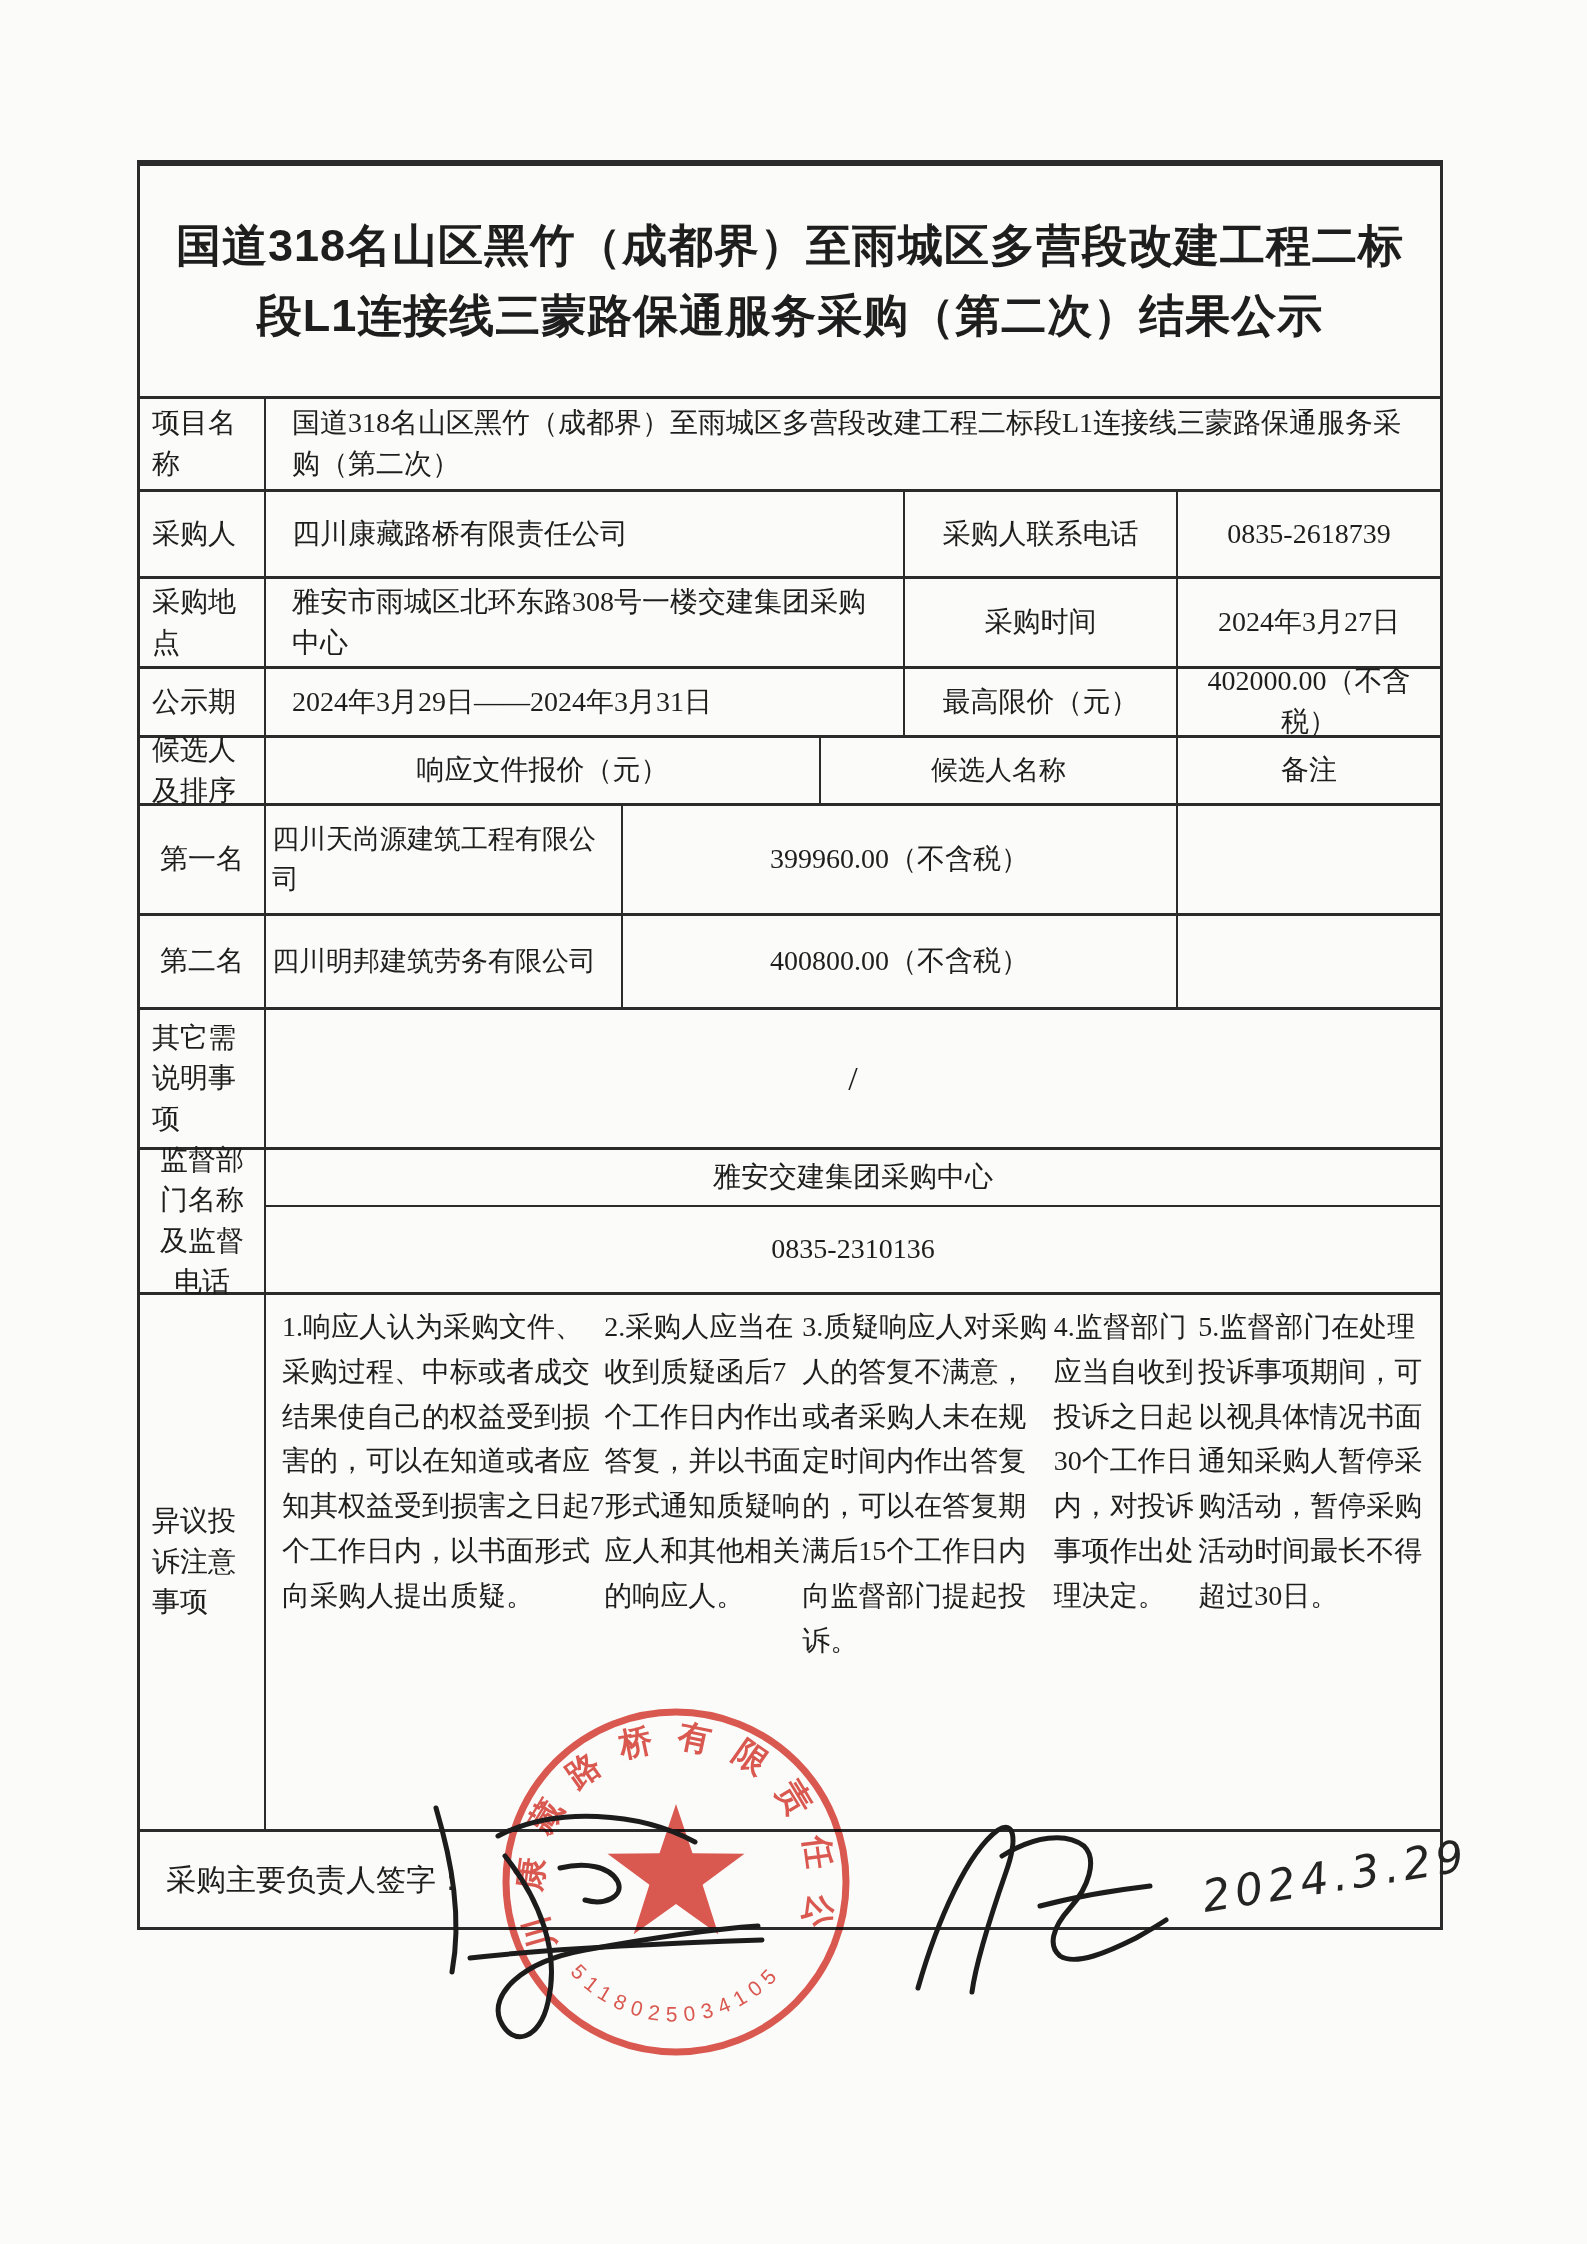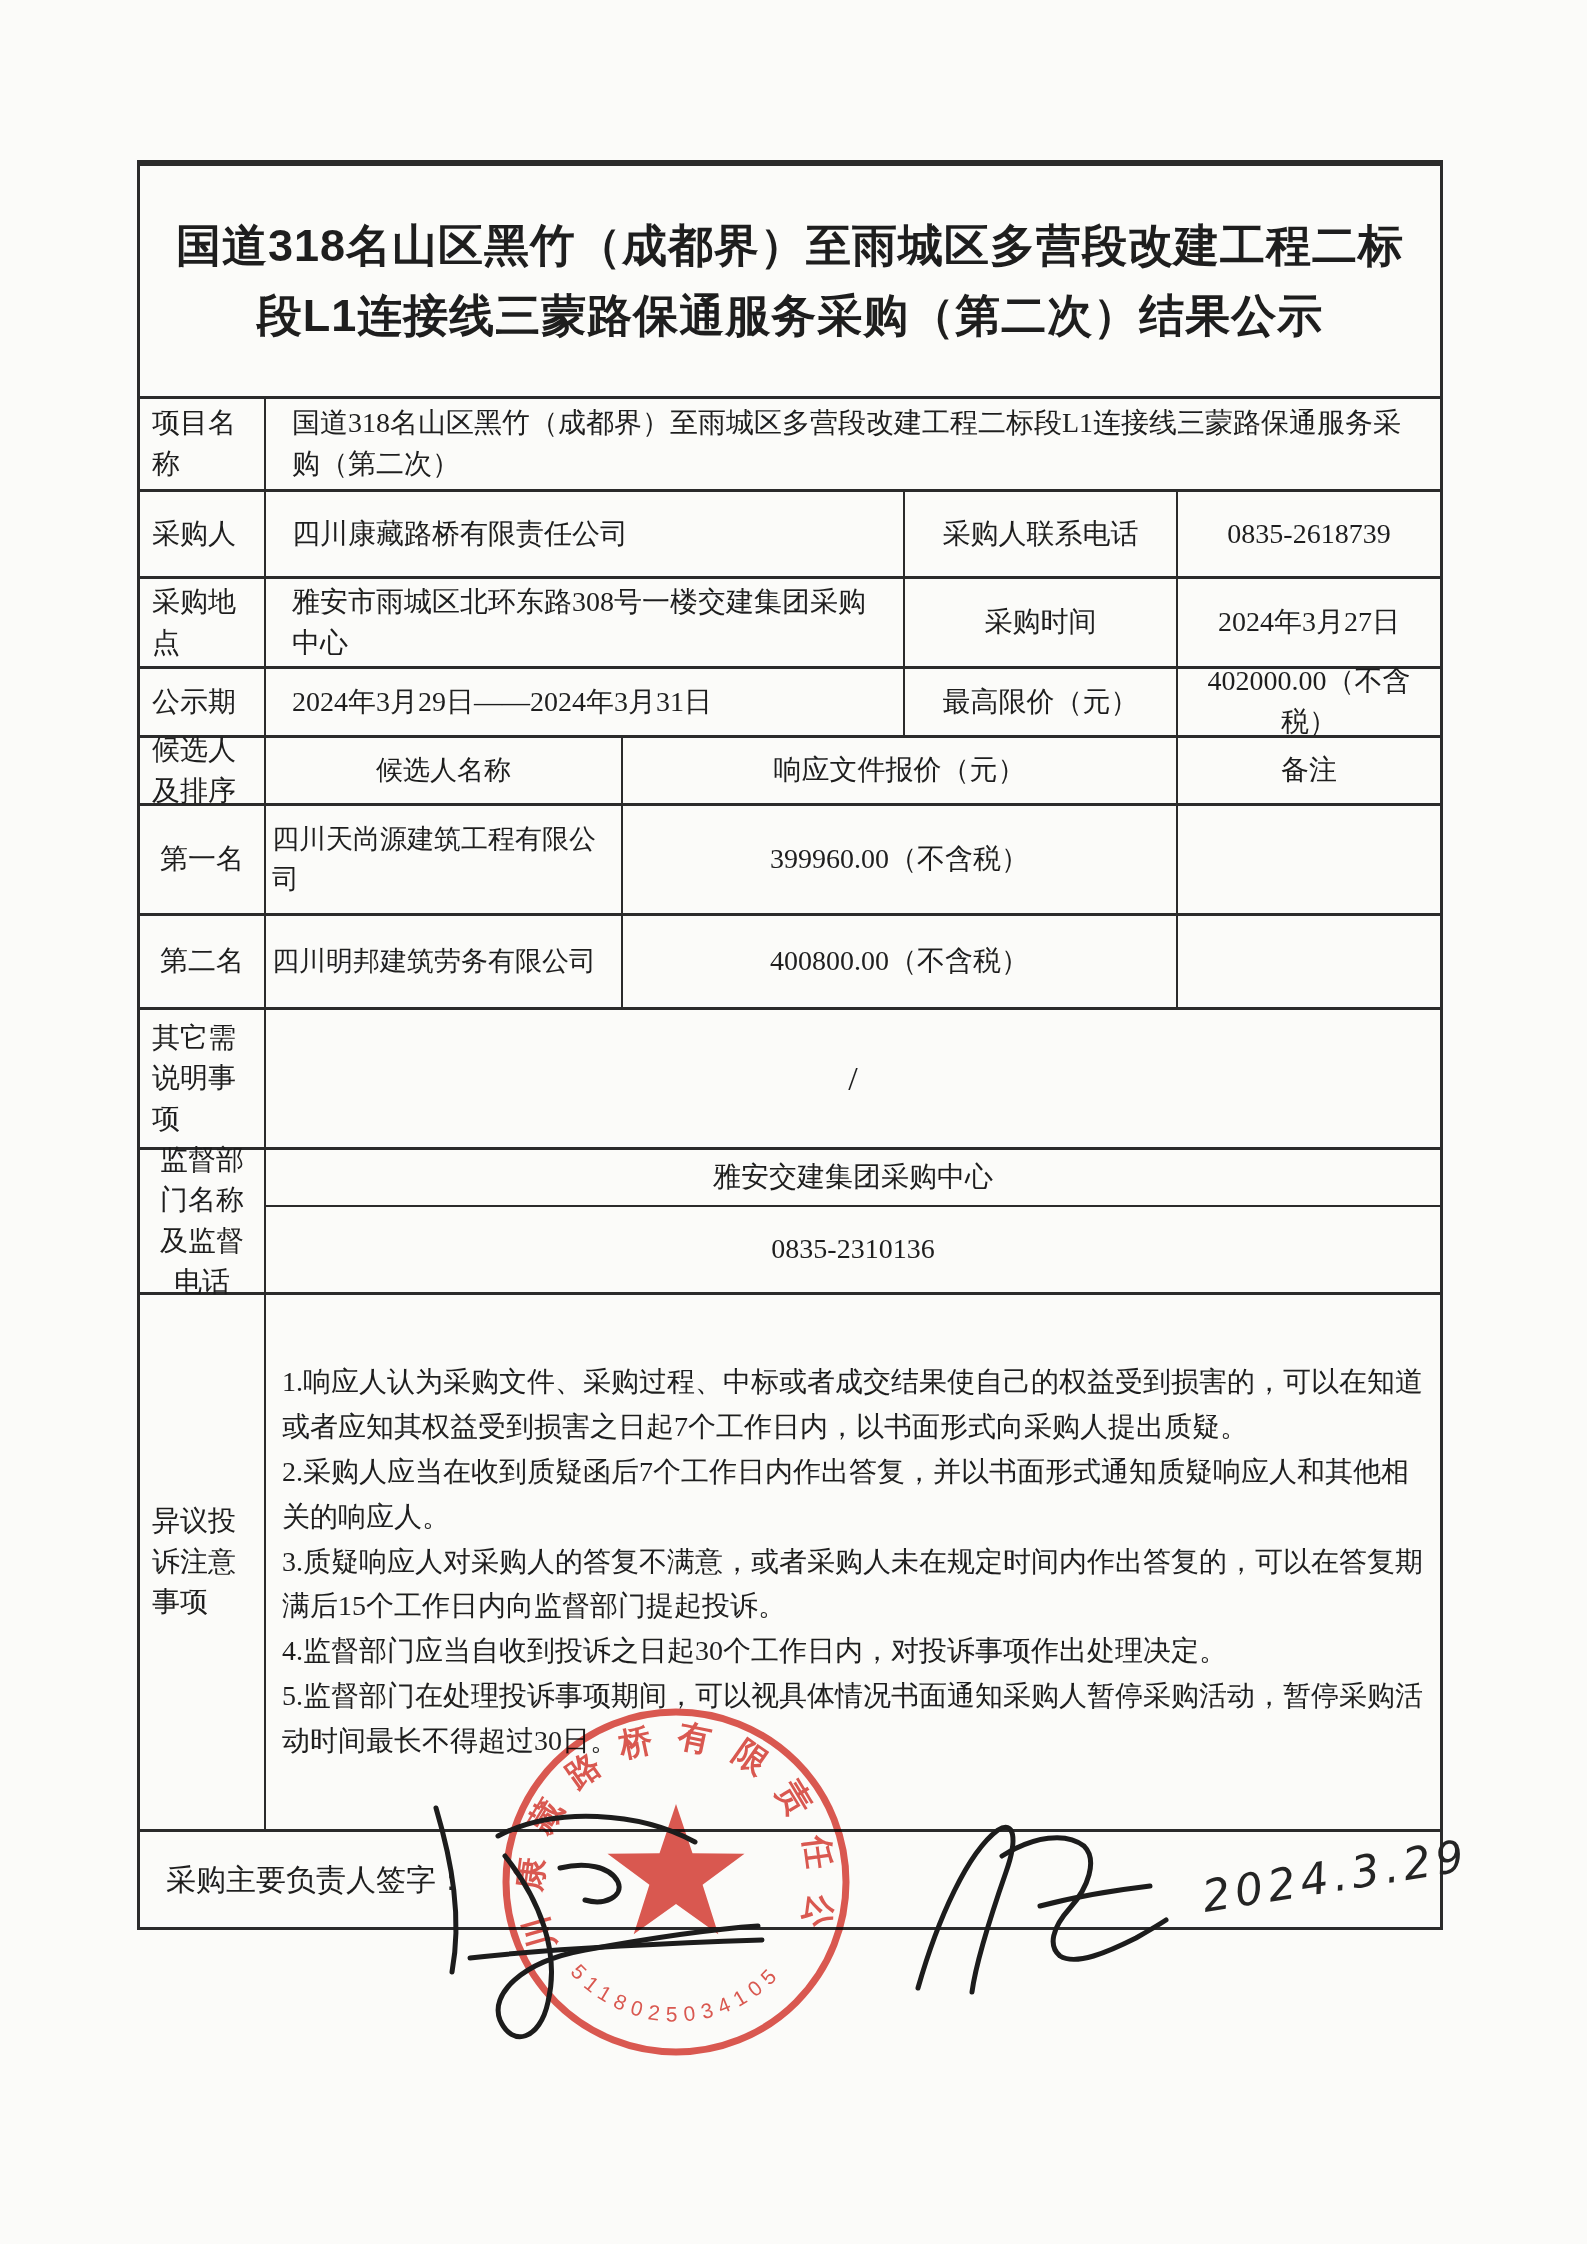--- a/index.html
+++ b/index.html
@@ -46,21 +46,21 @@
   }
   .r1{height:93px;} .r2{height:87px;} .r3{height:90px;} .r4{height:69px;}
   .r5{height:68px;} .r6{height:110px;} .r7{height:94px;} .r8{height:140px;}
   .r9{height:145px;} .r10{height:537px;} .r11{height:95px;}
   .sub-col{flex:1;display:flex;flex-direction:column;}
   .sub-row{box-sizing:border-box;display:flex;align-items:center;justify-content:center;
     text-align:center;font-size:28px;}
   .sub-row-a{height:57px;border-bottom:2px solid var(--line);}
   .sub-row-b{height:86px;}
   .objection-body{
-    flex-direction:column;align-items:flex-start;justify-content:center;
+    flex-direction:row;align-items:flex-start;justify-content:center;
     line-height:1.6;font-size:28px;padding:10px 16px;
   }
   .objection-body div{margin:0;}
   .slash{font-size:34px;}
   .sig-label{font-size:30px;}
   .overlay{position:absolute;left:0;top:0;pointer-events:none;}
   .stamp-layer{mix-blend-mode:multiply;}
 </style>
 </head>
 <body>
@@ -92,22 +92,22 @@
 
   <div class="row r4">
     <div class="cell c-label">公示期</div>
     <div class="cell c-v1">2024年3月29日——2024年3月31日</div>
     <div class="cell c-l2 center">最高限价（元）</div>
     <div class="cell c-v2 center">402000.00（不含税）</div>
   </div>
 
   <div class="row r5">
     <div class="cell c-label">候选人及排序</div>
+    <div class="cell c-bid center">响应文件报价（元）</div>
     <div class="cell c-name center">候选人名称</div>
-    <div class="cell c-bid center">响应文件报价（元）</div>
     <div class="cell c-rem center">备注</div>
   </div>
 
   <div class="row r6">
     <div class="cell c-label center">第一名</div>
     <div class="cell c-name">四川天尚源建筑工程有限公司</div>
     <div class="cell c-bid center">399960.00（不含税）</div>
     <div class="cell c-rem"></div>
   </div>
 

